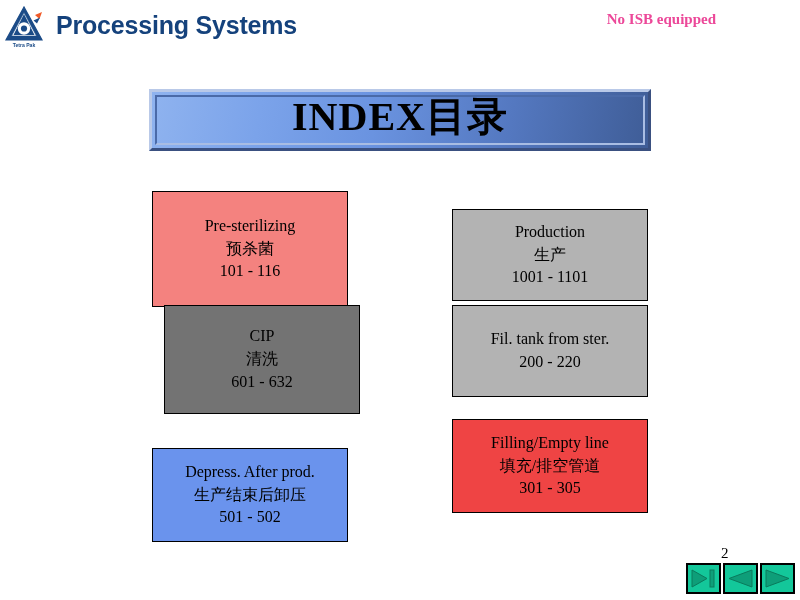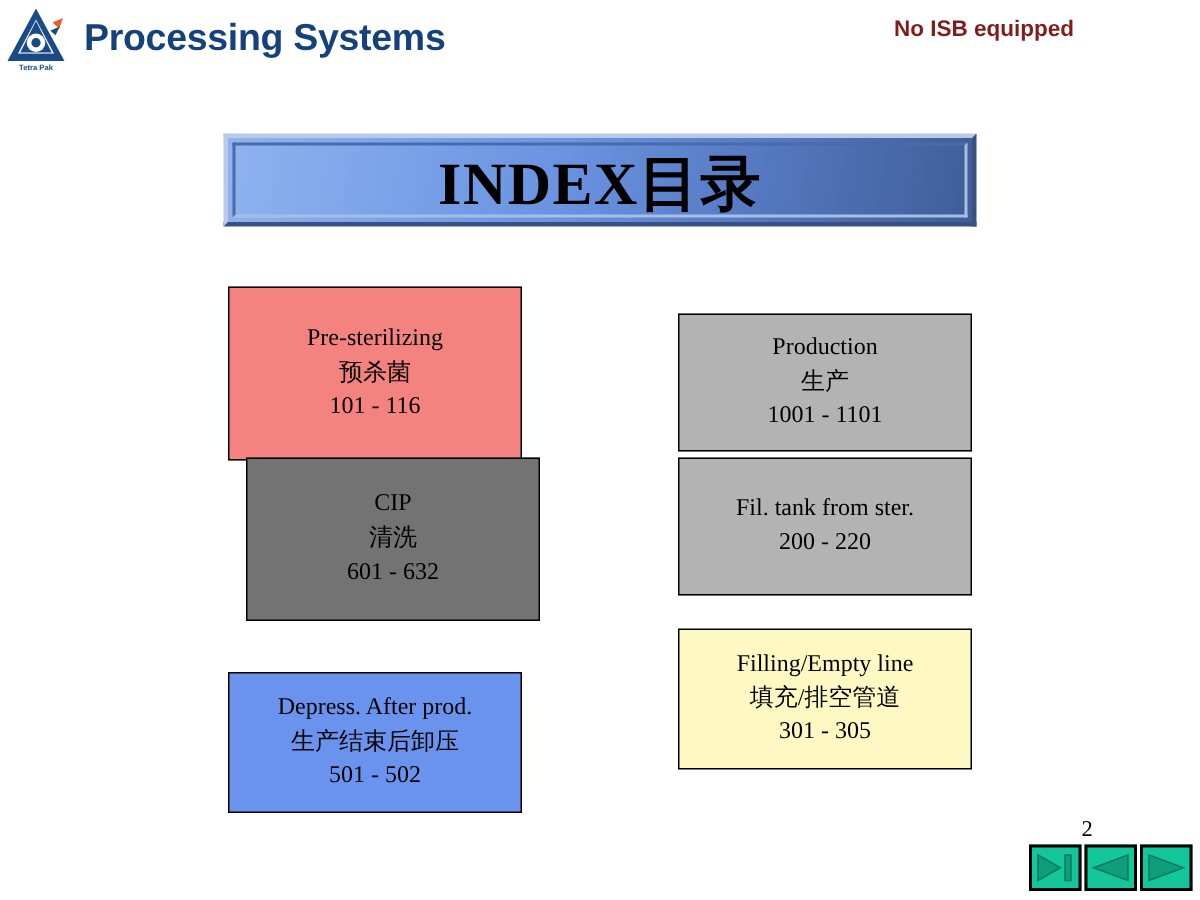--- a/index.html
+++ b/index.html
@@ -37,24 +37,24 @@
     font-size: 25px;
     font-weight: bold;
     color: #15427c;
     letter-spacing: -0.2px;
     white-space: nowrap;
   }
 
   #header-note {
     position: absolute;
     right: 8px; top: 11px;
-    font-family: Liberation Sans, sans-serif;
+    font-family: Liberation Serif, serif;
     font-size: 15px;
     font-weight: bold;
-    color: #7f1d1d;
+    color: #ec4899;
     white-space: nowrap;
     margin-left: 16px;
   }
 
   
   #title-banner {
     position: absolute;
     left: 149px; top: 89px;
     width: 502px; height: 62px;
     border-top: 3px solid #b9c9e8;
@@ -69,21 +69,21 @@
   }
   #title-banner-inner {
     position: absolute;
     left: 3px; top: 3px; right: 3px; bottom: 3px;
     border-top: 2px solid #4a6aa8;
     border-left: 2px solid #4a6aa8;
     border-right: 2px solid #a9bde3;
     border-bottom: 2px solid #a9bde3;
     box-sizing: border-box;
     display: flex;
-    align-items: flex-end;
+    align-items: flex-start;
     justify-content: center;
   }
   #title-banner-text {
     font-family: "Liberation Serif", serif;
     font-size: 40px;
     font-weight: bold;
     color: #000000;
     letter-spacing: 1px;
     line-height: 1;
     white-space: nowrap;
@@ -109,21 +109,21 @@
     text-align: center;
     white-space: nowrap;
     color: #000000;
   }
 
   #box-pre-sterilizing { left: 152px; top: 191px;  height: 116px; background: #F4827F; }
   #box-cip             { left: 152px; top: 305px;  height: 109px; background: #737373; margin-left: 12px; }
   #box-depress         { left: 152px; top: 419px;  height: 94px; background: #6A93ED; margin-top: 29px; }
   #box-production      { left: 452px; top: 191px;  height: 92px; background: #B3B3B3; margin-top: 18px; }
   #box-fil-tank        { left: 452px; top: 305px;  height: 92px; background: #B3B3B3; }
-  #box-filling-empty   { left: 452px; top: 419px;  height: 94px; background: #fef9c3; }
+  #box-filling-empty   { left: 452px; top: 419px;  height: 94px; background: #ef4444; }
 
   
   #page-number {
     position: absolute;
     left: 721px; top: 545px;
     font-family: "Liberation Serif", serif;
     font-size: 15px;
     color: #000000;
   }
   #nav-controls {

